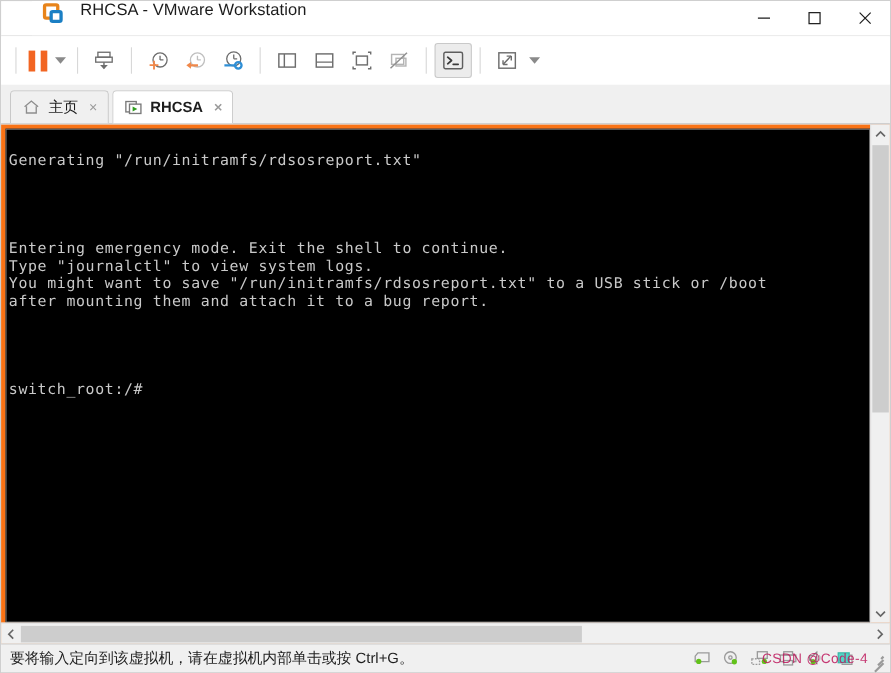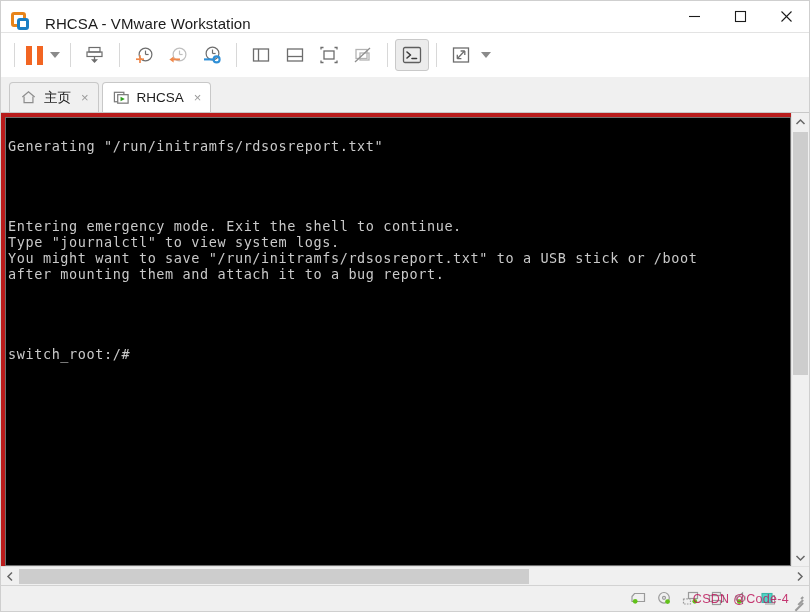--- a/index.html
+++ b/index.html
@@ -12,22 +12,22 @@
   .app{
     position:relative;width:810px;height:612px;
     display:flex;flex-direction:column;
     background:#ffffff;
     box-sizing:border-box;
     border:1px solid #cfcfcf;
   }
 
   
   .titlebar{
-    height:31px;min-height:31px;display:flex;align-items:flex-end;
-    background:#ffffff;position:relative;
+    height:31px;min-height:31px;display:flex;align-items:flex-start;
+    background:#ffffff;position:relative;margin-left:28px;
   }
   .logo{width:22px;height:22px;margin-left:8px;position:relative;flex:0 0 auto;}
   .logo .outer{
     position:absolute;left:2px;top:2px;width:15px;height:15px;
     border:3px solid #e8841a;border-radius:3px;box-sizing:border-box;
   }
   .logo .inner{
     position:absolute;left:8px;top:8px;width:12px;height:12px;
     border:3px solid #1b7fc4;border-radius:3px;box-sizing:border-box;
     background:#ffffff;
@@ -69,26 +69,26 @@
     display:flex;align-items:flex-end;padding-left:8px;box-sizing:border-box;
     border-bottom:1px solid #c8c8c8;position:relative;
   }
   .tab{
     height:30px;display:flex;align-items:center;gap:7px;
     padding:0 9px 0 10px;box-sizing:border-box;
     border:1px solid #c8c8c8;border-bottom:none;
     border-radius:4px 4px 0 0;font-size:13.5px;color:#1d1d1d;
     background:#f0f0f0;margin-right:3px;white-space:nowrap;
   }
-  .tab.active{background:#ffffff;font-weight:normal;position:relative;z-index:2;}
+  .tab.active{background:#ffffff;font-weight:bold;position:relative;z-index:2;}
   .tab .tabclose{color:#9a9a9a;font-size:13px;margin-left:3px;line-height:1;}
   .tab-icon{width:17px;height:17px;flex:0 0 auto;}
 
   
-  .vmarea{flex:1;display:flex;flex-direction:column;background:#b91c1c;min-height:0;}
+  .vmarea{flex:1;display:flex;flex-direction:column;background:#f97316;min-height:0;}
   .vmrow{flex:1;display:flex;min-height:0;}
   .screen-holder{
     flex:1;min-width:0;padding:4px 0 0 4px;box-sizing:border-box;display:flex;
   }
   .screen{
     flex:1;background:#000000;border:1px solid #6e6e6e;box-sizing:border-box;
     padding:4px 0 0 2px;overflow:hidden;
   }
   .term{
     font-family:"DejaVu Sans Mono","Liberation Mono",monospace;
@@ -345,20 +345,21 @@
       </div>
       <div class="hl">
         <svg width="8" height="11" viewBox="0 0 8 11">
             <path d="M2 1.5 L6 5.5 L2 9.5" fill="none" stroke="#666" stroke-width="1.5"></path>
           </svg>
       </div>
     </div>
   </div>
 
   <div class="statusbar">
+    <div class="status-text">要将输入定向到该虚拟机，请在虚拟机内部单击或按 Ctrl+G。</div>
     <div class="status-icons">
 
       <div class="dev">
         <svg width="17" height="15" viewBox="0 0 17 15">
           <path d="M2 5.5 L4.5 2.5 L14.5 2.5 L14.5 10.5 L2 10.5 Z" fill="none" stroke="#9a9a9a" stroke-width="1.2"></path>
           <circle cx="5.2" cy="10.3" r="2.4" fill="#62c21a"></circle>
         </svg>
       </div>
 
       <div class="dev">

